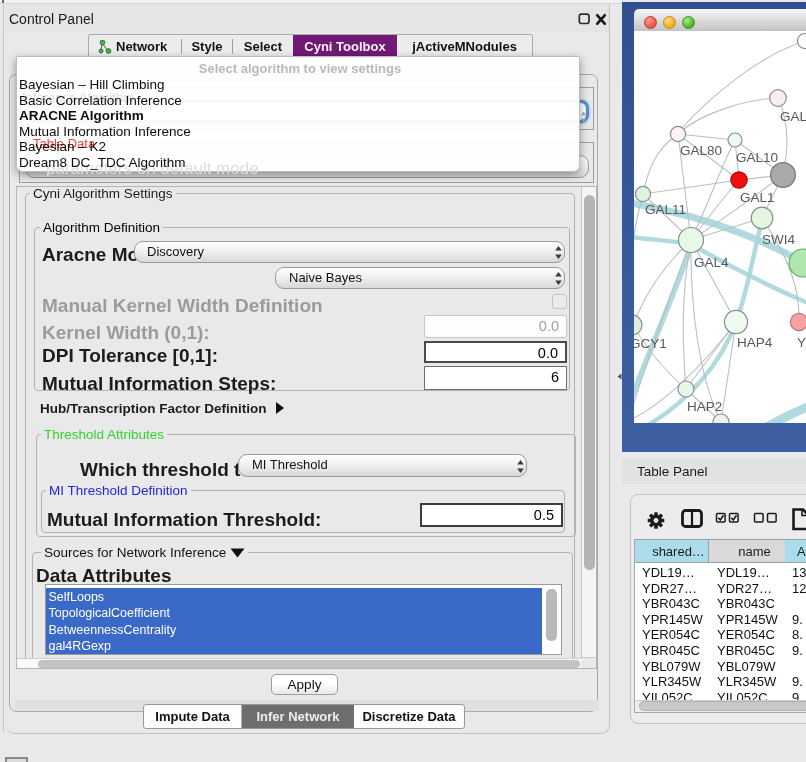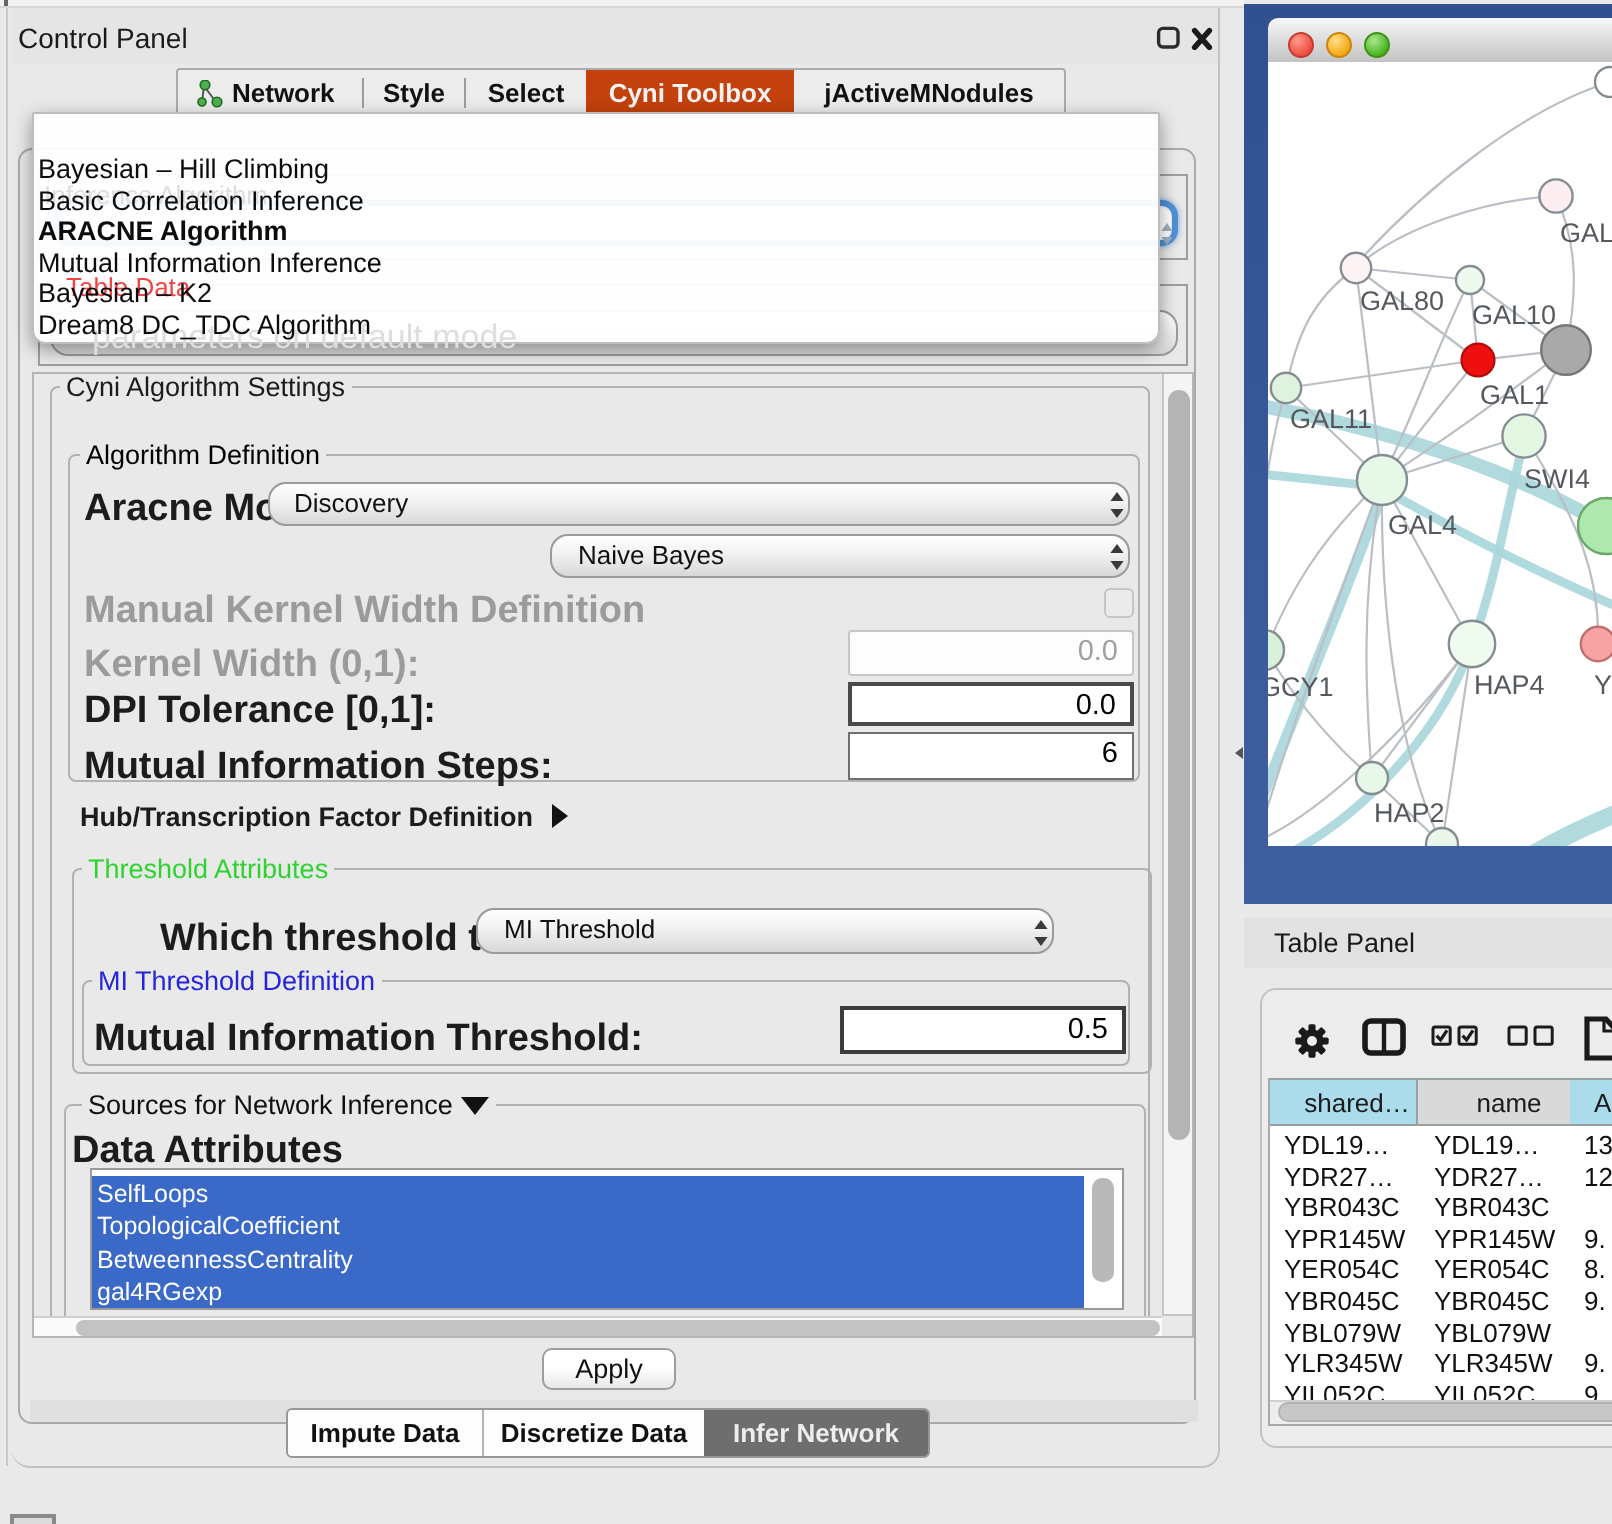--- a/index.html
+++ b/index.html
@@ -9,21 +9,21 @@
 
 #cpwin{left:6px;top:4px;width:604px;height:730px;background:#e9e9e9;
  border:1px solid #c2c2c2;border-top:none;border-left:none;border-radius:0 0 9px 9px;box-sizing:border-box}
 #cptitle{left:3px;top:7px;font-size:14px;color:#1a1a1a}
 
 #tabs{left:82px;top:30px;height:23px;display:flex;align-items:center;
  border:1px solid #ababab;background:#ececec;border-radius:2px}
 #tabs .tab{font-size:13px;font-weight:bold;color:#111;height:23px;
  display:flex;align-items:center;justify-content:center;white-space:nowrap;box-sizing:border-box}
 #tabs .sep{width:1px;height:15px;background:#9c9c9c}
-#tabs .sel{background:#c2410c;color:#f2f2f2}
+#tabs .sel{background:#701a75;color:#f2f2f2}
 
 #content{left:3px;top:70px;width:589px;height:638px;border:1px solid #aaaaaa;
  border-radius:7px;background:#e9e9e9;box-sizing:border-box}
 
 .gbox{border:1px solid #9e9e9e;box-sizing:border-box}
 #grpA{left:13px;top:83px;width:575px;height:43px;border-radius:0}
 #cb0{left:21px;top:96px;width:562px;height:23px;border:3px solid #4e90d4;border-radius:8px;
  background:#fff;box-sizing:border-box;box-shadow:0 0 3px rgba(80,140,220,.8),inset 0 0 1px rgba(80,140,220,.5)}
 #grpB{left:13px;top:138px;width:575px;height:41px;border-radius:0}
 .aquacombo{background:linear-gradient(#ffffff,#f1f1f1 45%,#d8d8d8);border:1px solid #9a9a9a;
@@ -193,22 +193,22 @@
   <div class="abs" id="vsb"></div>
   <div class="abs" id="vsbthumb"></div>
 
   <div class="abs" style="left:10px;top:182px;width:581px;height:483px;border:1px solid #b5b5b5;box-sizing:border-box"></div>
   <div class="abs" style="left:9px;top:696px;width:584px;height:11px;background:#e0e0e0"></div>
   <div class="abs" id="applybtn">Apply</div>
 
   <div class="abs" id="bseg">
     <div class="seg" style="width:97px">Impute Data</div>
     <div class="ssep"></div>
+    <div class="seg sel" style="width:112px">Infer Network</div>
     <div class="seg" style="width:110px">Discretize Data</div>
-    <div class="seg sel" style="width:112px">Infer Network</div>
   </div>
 </div>
 
 <svg class="abs" style="left:617px;top:373px" width="5" height="7" viewBox="0 0 5 7">
   <path d="M4.5,0.5 L0.5,3.5 L4.5,6.5 Z" fill="#555"></path>
   </svg>
 
 <div class="abs" id="netwin">
   <div class="abs" id="nettitle">
     <div class="tl" style="left:10px;background:radial-gradient(circle at 35% 30%,#ff9a8e,#ee4f41 70%);border:1px solid #c33b30"></div>
@@ -355,20 +355,21 @@
     <div class="cell" style="left:642px;top:689.8px">YIL052C</div>
     <div class="cell" style="left:717px;top:689.8px">YIL052C</div>
     <div class="cell" style="left:792px;top:689.8px">9</div>
   </div>
 <div class="abs" id="tblhsb"></div>
 <div class="abs" id="tblhsbt"></div>
 
 <div class="abs" style="left:5px;top:757px;width:19px;height:10px;background:#dcdcdc;border:2px solid #8a8a8a"></div>
 
 <div class="abs" id="popup">
+  <div class="prompt">Select algorithm to view settings</div>
   <div class="abs" style="left:5px;top:33px;font-size:13px;color:#dedede">Inference Algorithm</div>
   <div class="abs" style="left:16px;top:79px;font-size:13px;color:#ef4444">Table Data</div>
   <div class="abs" style="left:29px;top:102px;font-size:17px;color:#dedede">parameters on default mode</div>
   <div class="it" style="top:20px">Bayesian – Hill Climbing</div>
   <div class="it" style="top:35.5px">Basic Correlation Inference</div>
   <div class="it b" style="top:51px">ARACNE Algorithm</div>
   <div class="it" style="top:66.5px">Mutual Information Inference</div>
   <div class="it" style="top:82px">Bayesian – K2</div>
   <div class="it" style="top:97.5px">Dream8 DC_TDC Algorithm</div>
 </div>

